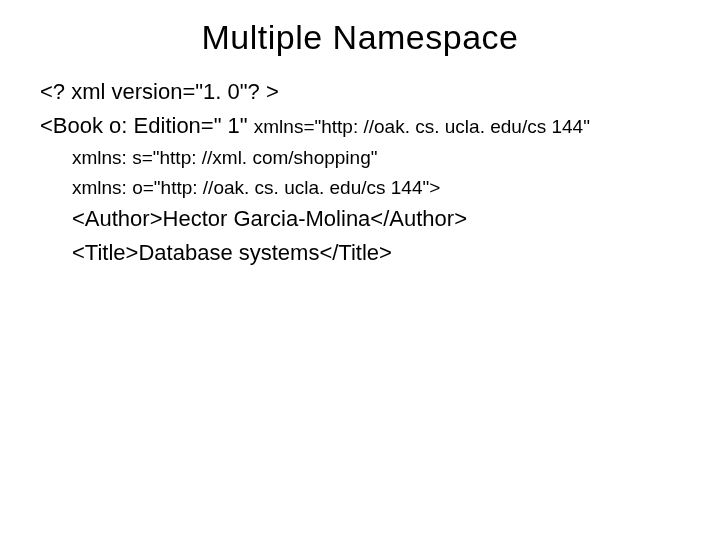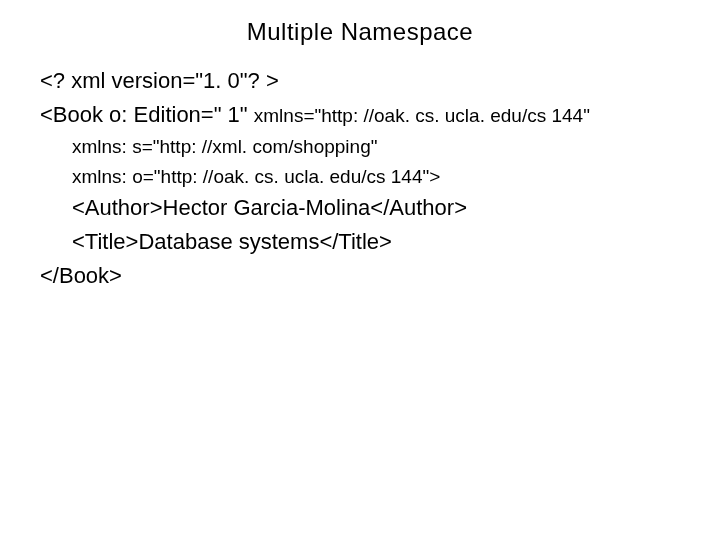--- a/index.html
+++ b/index.html
@@ -9,21 +9,21 @@
     height: 540px;
     background: #ffffff;
     font-family: Arial, Helvetica, sans-serif;
     color: #000;
     overflow: hidden;
   }
   .slide {
     padding: 18px 40px 0 40px;
   }
   .title {
-    font-size: 24px;
+    font-size: 34px;
     font-weight: 400;
     text-align: center;
     margin: 0 0 18px 0;
     letter-spacing: 0.5px;
   }
   .line {
     font-size: 22px;
     line-height: 1.55;
     white-space: pre;
   }
@@ -47,14 +47,13 @@
   <div class="line">&lt;? xml version="1. 0"? &gt;</div>
 
   <div class="line"><span class="sp">&lt;Book </span><span class="sp">o: </span><span class="sp">Edition=" 1" </span><span class="sp small">xmlns="http: //oak. cs. ucla. edu/cs 144"</span></div>
 
   <div class="line indent1 small">xmlns: s="http: //xml. com/shopping"</div>
   <div class="line indent1 small">xmlns: o="http: //oak. cs. ucla. edu/cs 144"&gt;</div>
 
   <div class="line indent1">&lt;Author&gt;Hector Garcia-Molina&lt;/Author&gt;</div>
   <div class="line indent1">&lt;Title&gt;Database systems&lt;/Title&gt;</div>
 
-  <div class="line">&lt;/Book&gt;</div>
 </div>
 
 </body></html>

